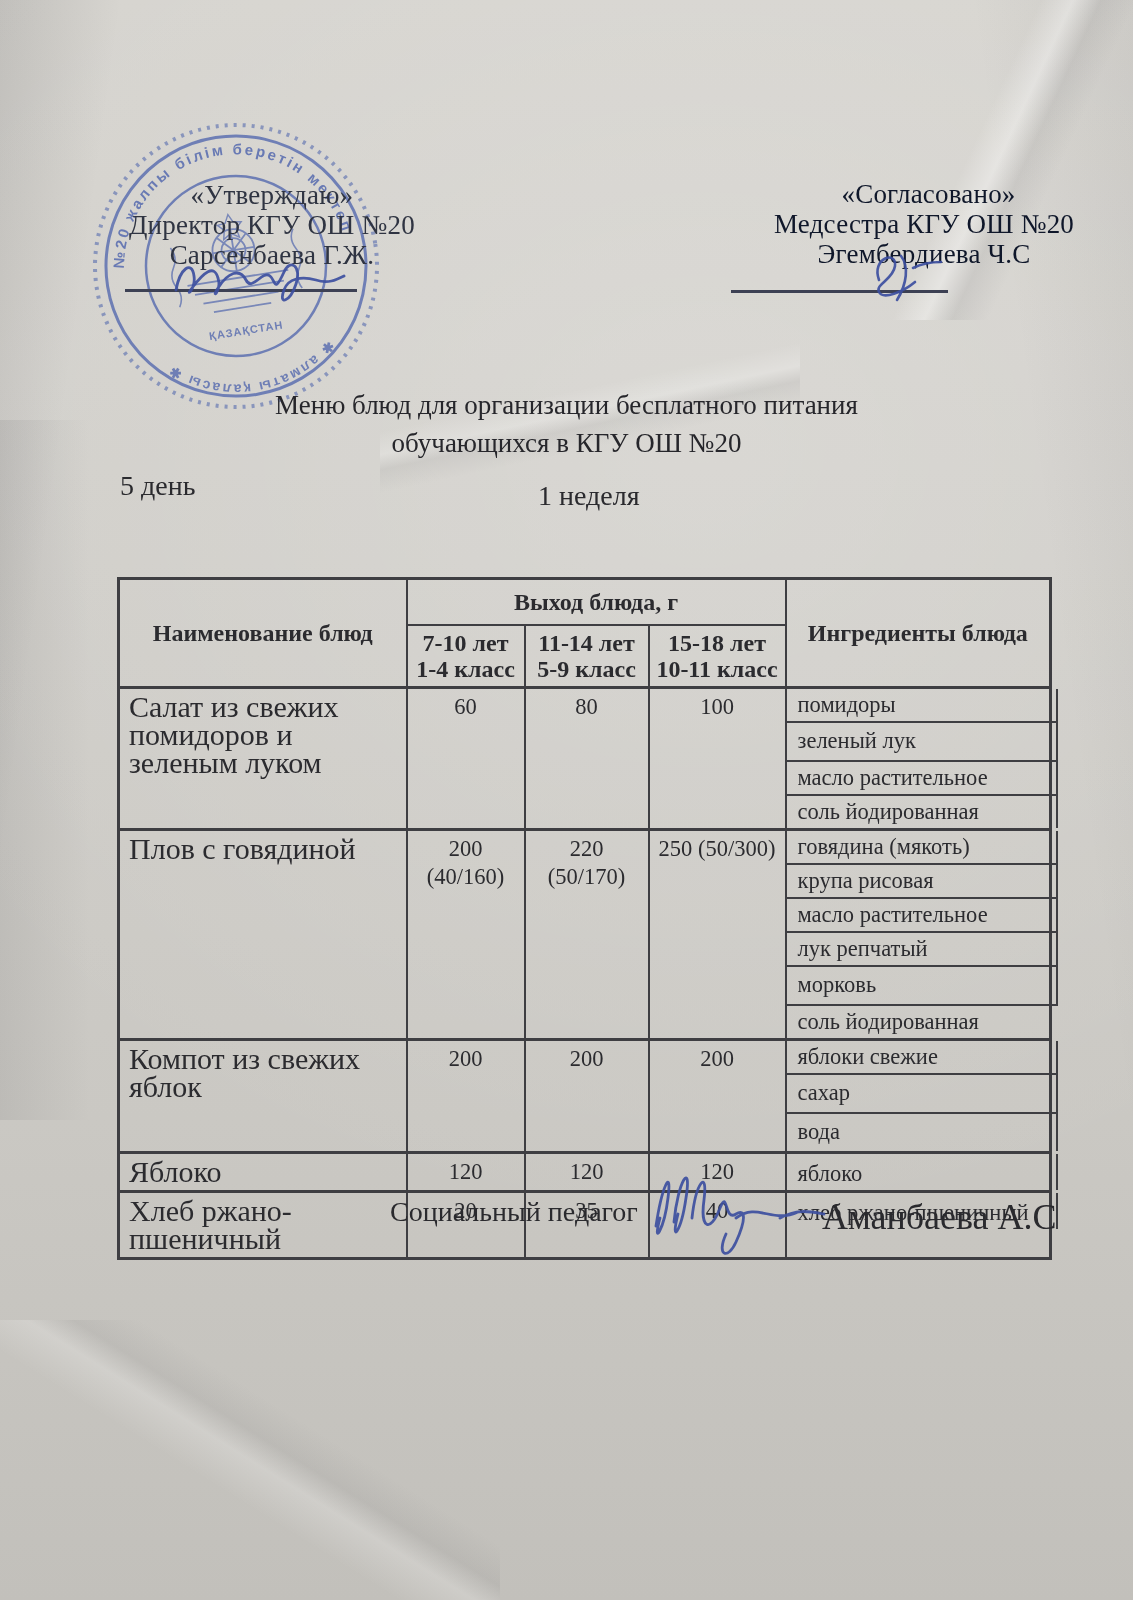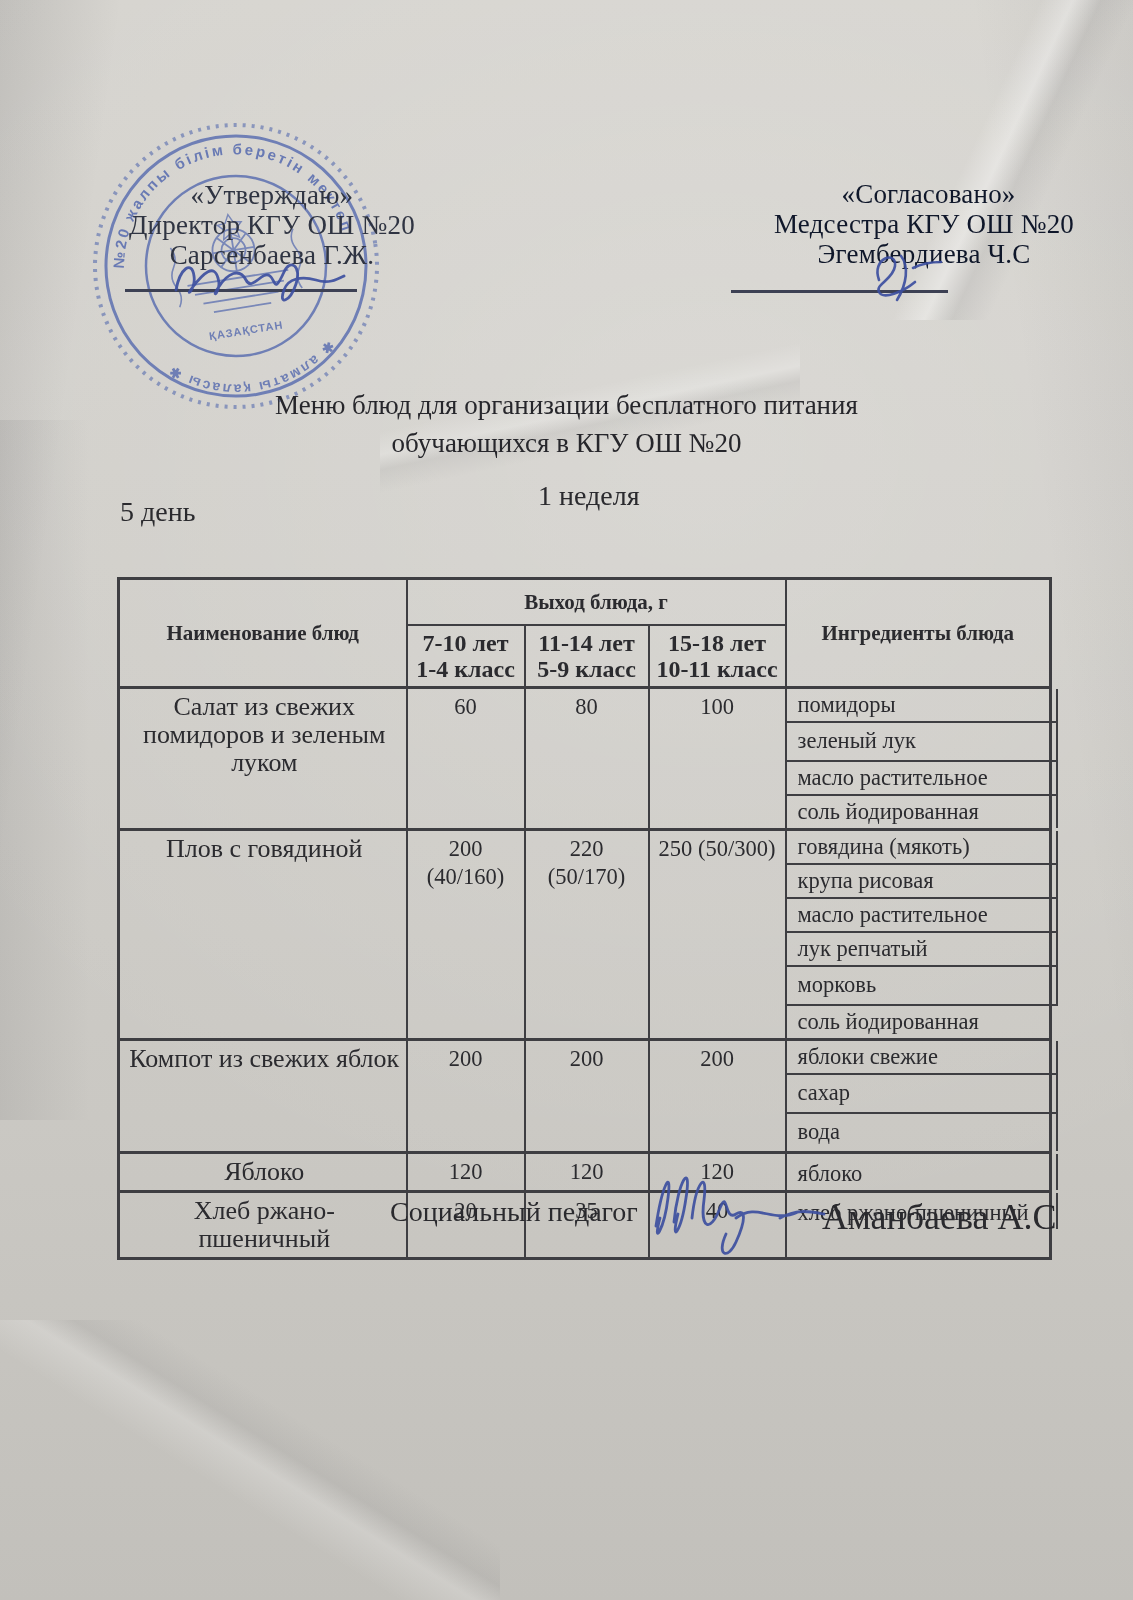--- a/index.html
+++ b/index.html
@@ -28,35 +28,35 @@
 
   .abs{position:absolute;}
   .blk{font-size:27px;line-height:30px;letter-spacing:0.2px;text-align:center;}
   .approval-left{left:129px;top:180px;z-index:3;color:#2f3442;}
   .approval-right{left:774px;top:179px;z-index:3;color:#0f172a;}
   .sig-line{height:3px;background:#3d4154;z-index:3;}
   .line-left{left:125px;top:289px;width:232px;}
   .line-right{left:731px;top:290px;width:217px;}
 
   .title{left:0;right:0;top:386px;text-align:center;font-size:27px;line-height:38px;color:#26262b;z-index:3;}
-  .day-label{left:120px;top:496px;font-size:28px;z-index:3;}
+  .day-label{left:120px;top:470px;font-size:28px;z-index:3;}
   .week-label{left:538px;top:480px;font-size:28px;z-index:3;}
 
   .stamp-svg{left:88px;top:118px;z-index:2;transform:rotate(-9deg);opacity:0.92;}
   .sig-svg{z-index:4;}
 
   .menu-wrap{left:117px;top:577px;width:932px;z-index:3;}
   table.menu{border-collapse:collapse;width:100%;table-layout:fixed;color:#2b2b2f;}
   table.menu{border:3px solid #3e3e42;}
   th,td{font-weight:normal;}
   th{border:2.5px solid #3e3e42;font-weight:bold;text-align:center;vertical-align:middle;padding:2px 4px;}
-  .h-dish,.h-out,.h-ing{font-size:21px;}
+  .h-dish,.h-out,.h-ing{font-size:24px;}
   .h-grp{font-size:24px;line-height:26px;white-space:pre-line;height:56px;}
   .hdr1 th{height:40px;}
-  td.dish{border:2.5px solid #3e3e42;font-size:26px;line-height:28px;padding:4px 6px 4px 9px;vertical-align:top;text-align:center;margin-left:16px;}
+  td.dish{border:2.5px solid #3e3e42;font-size:30px;line-height:28px;padding:4px 6px 4px 9px;vertical-align:top;text-align:left;margin-left:16px;}
   td.num{border:2.5px solid #3e3e42;font-size:22.5px;line-height:28px;text-align:center;vertical-align:top;padding-top:4px;white-space:pre-line;}
   td.ing{border:none;padding:0;vertical-align:top;}
   tr.dish-start td{border-top:3px solid #3e3e42;}
   .box{
     position:relative;width:calc(100% + 9px);box-sizing:border-box;
     border-bottom:2.5px solid #3e3e42;border-right:2.5px solid #3e3e42;
     font-size:22.5px;line-height:27px;padding:2px 10px 3px 11px;z-index:2;
   }
   .box.tall{padding:4px 10px 6px 11px;}
   .box.last{border-bottom:none;}

